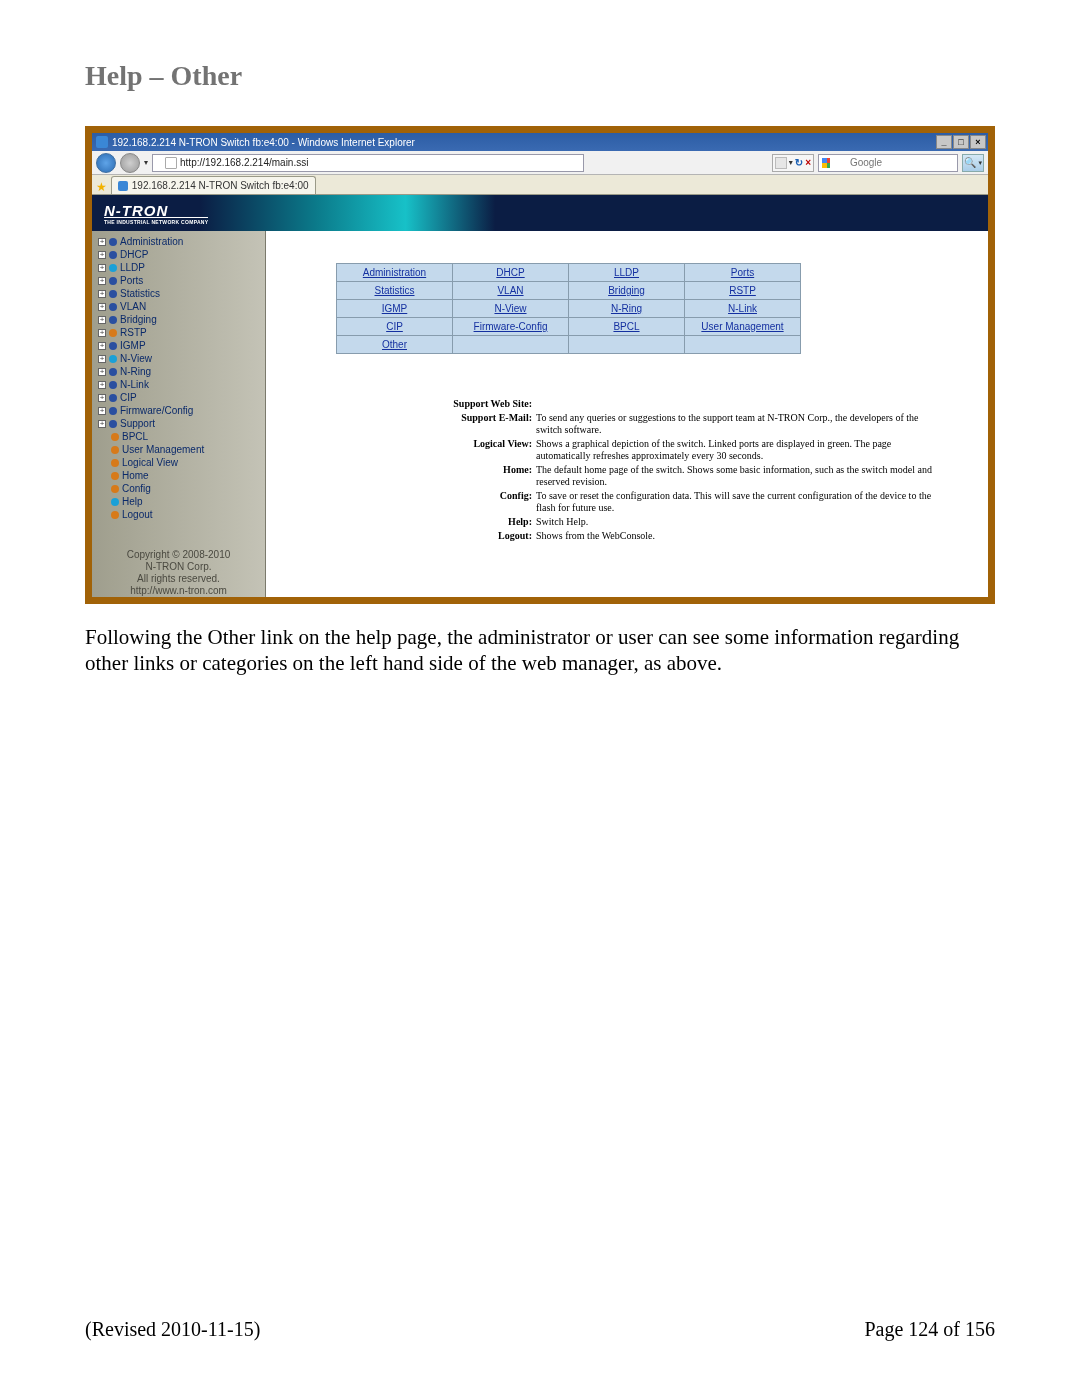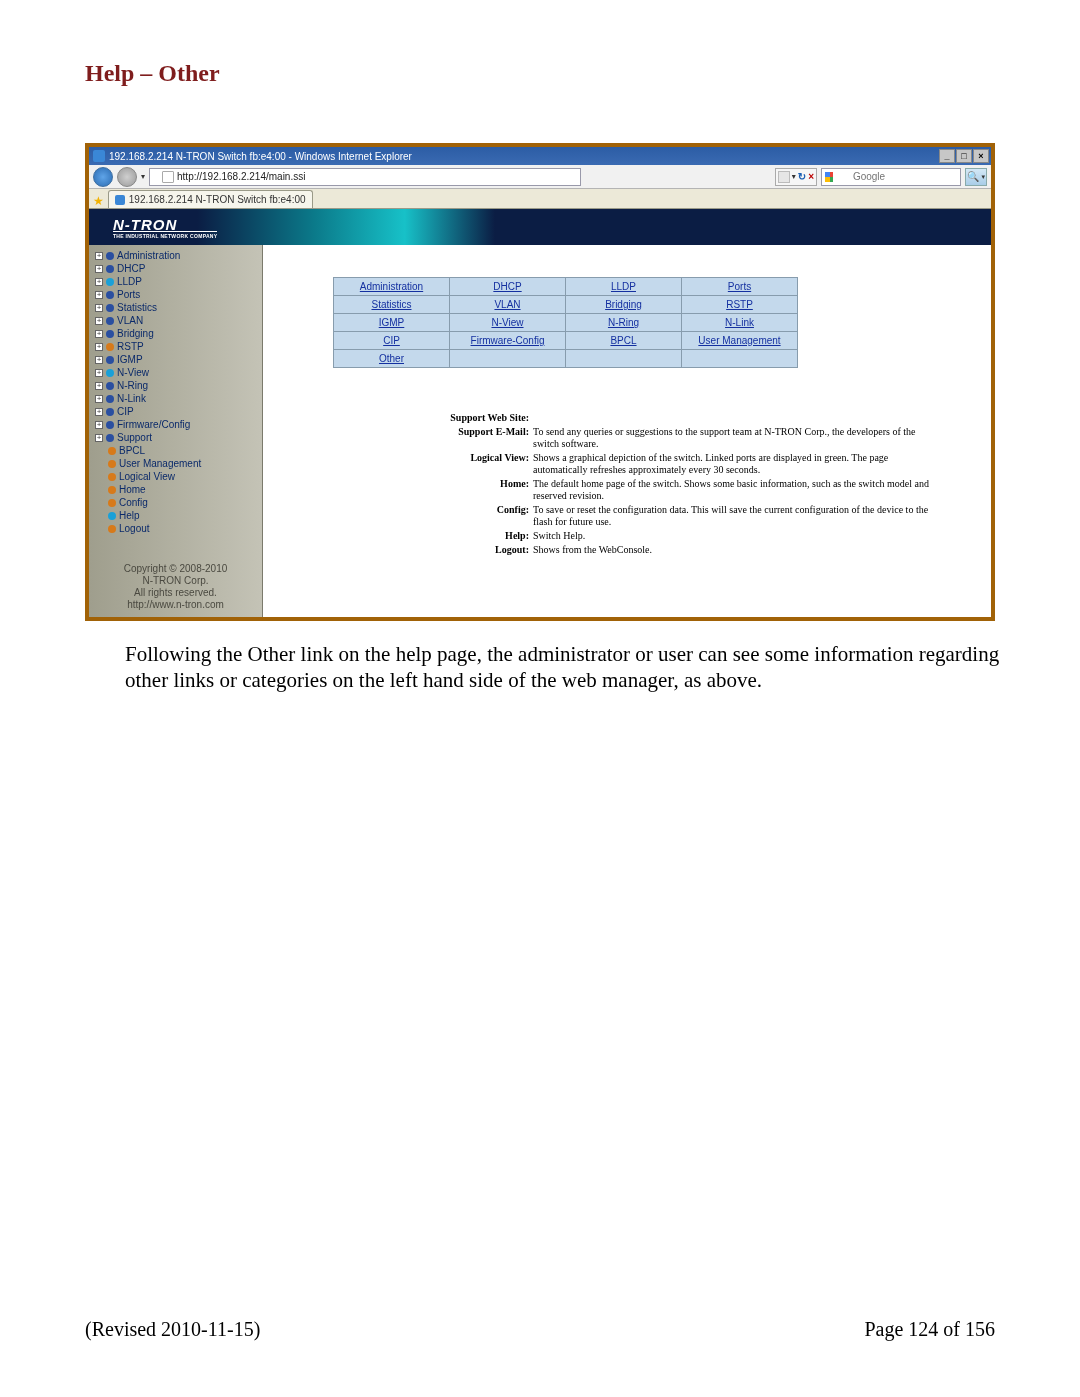--- a/index.html
+++ b/index.html
@@ -5,27 +5,27 @@
   * { box-sizing: border-box; margin: 0; padding: 0; }
   body {
     font-family: "Times New Roman", serif;
     background: #fff;
     width: 1080px;
     height: 1397px;
     position: relative;
     padding: 60px 85px 0 85px;
   }
   .doc-title {
-    font-size: 24px;
+    font-size: 28px;
     font-weight: bold;
-    margin-bottom: 56px;
-    color: #7f1d1d;
+    margin-bottom: 34px;
+    color: #737373;
   }
   .browser-shot {
-    border: 4px solid #a16207;
+    border: 7px solid #a16207;
     width: 910px;
     height: 478px;
     font-family: Tahoma, Arial, sans-serif;
     font-size: 10px;
     background: #c2410c;
     position: relative;
     overflow: hidden;
   }
   
   .ie-titlebar {
@@ -149,21 +149,21 @@
     padding: 0 6px; gap: 4px;
     font-size: 10px; color: #333;
   }
   
   .banner {
     height: 36px;
     background: linear-gradient(90deg, #0b1d44 0%, #0b1d44 12%, #0b7a8a 25%, #17c1c8 35%, #0b1d44 45%, #0b1d44 100%);
     position: relative;
     color:#fff;
     display:flex; align-items:center;
-    padding-left: 24px;
+    padding-left: 12px;
   }
   .banner .logo { font-weight:bold; font-size:15px; font-style:italic; letter-spacing:1px; }
   .banner .logo .line { display:block; font-size:5px; font-style:normal; letter-spacing:0.3px; border-top:1px solid #fff; padding-top:1px; margin-top:-2px;}
   
   .app-body {
     display: flex;
     height: calc(100% - 18px - 24px - 20px - 36px);
     background: #fff;
   }
   .sidebar {
@@ -246,21 +246,20 @@
     color: #000;
     flex-shrink: 0;
   }
   .defs .desc { color: #000; }
   .desc-text {
     margin-top: 20px;
     font-size: 21px;
     font-family: "Times New Roman", serif;
     line-height: 26px;
     width: 912px;
-    margin-left: 40px;
   }
   .footer {
     position: absolute;
     bottom: 56px;
     left: 85px;
     right: 85px;
     display: flex;
     justify-content: space-between;
     font-size: 20px;
     font-family: "Times New Roman", serif;

